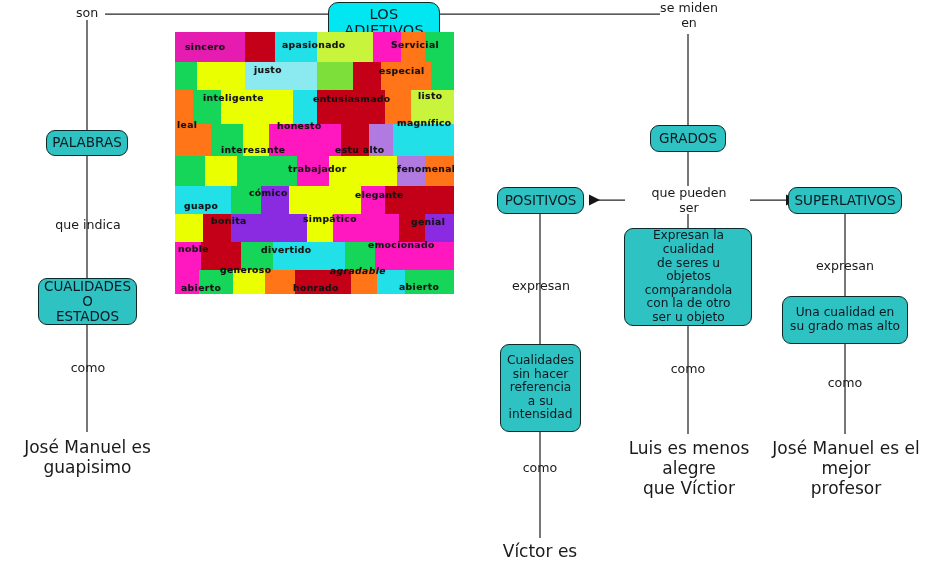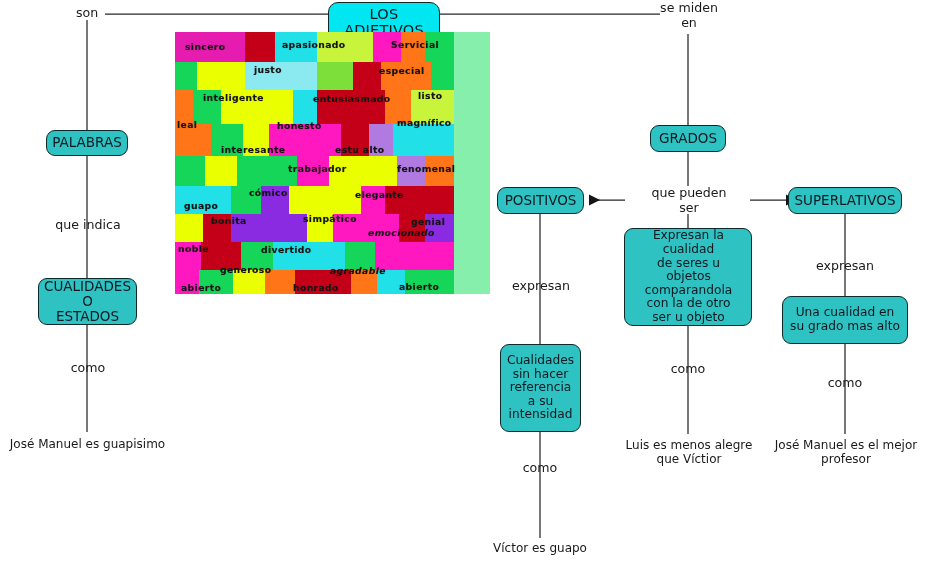--- a/index.html
+++ b/index.html
@@ -39,28 +39,27 @@
 
   
   .lbl{
     position:absolute;
     font-size:12.6px;
     color:#1a1a1a;
     text-align:center;
     line-height:1.18;
     white-space:pre-line;
   }
-  .lbl.ex{font-size:12px;}
+  .lbl.ex{font-size:17px;}
 
   
   .collage{
     position:absolute;
     overflow:hidden;
     background:#86efac;
-    padding-left:36px;
   }
   .collage .tile{
     position:absolute;
     box-sizing:border-box;
   }
   .collage .word{
     position:absolute;
     font-family:"DejaVu Sans","Liberation Sans",sans-serif;
     color:#141414;
     font-size:9.2px;
@@ -265,21 +264,21 @@
     <div class="word" style="left:9px;top:133px;margin-top:35px;">guapo</div>
     <div class="word" style="left:113px;top:131px;">trabajador</div>
     <div class="word" style="left:222px;top:131px;">fenomenal</div>
     <div class="word" style="left:74px;top:155px;">cómico</div>
     <div class="word" style="left:180px;top:157px;">elegante</div>
     <div class="word" style="left:36px;top:183px;">bonita</div>
     <div class="word" style="left:128px;top:181px;">simpático</div>
     <div class="word" style="left:236px;top:184px;">genial</div>
     <div class="word" style="left:3px;top:211px;">noble</div>
     <div class="word" style="left:86px;top:212px;">divertido</div>
-    <div class="word" style="left:193px;top:195px;font-style:italic;">emocionado</div>
+    <div class="word" style="left:193px;top:207px;">emocionado</div>
     <div class="word" style="left:45px;top:232px;">generoso</div>
     <div class="word" style="left:155px;top:233px;font-style:italic;">agradable</div>
     <div class="word" style="left:6px;top:250px;">abierto</div>
     <div class="word" style="left:118px;top:250px;">honrado</div>
     <div class="word" style="left:224px;top:249px;">abierto</div>
   </div>
 
 </div>
 
 </body></html>

